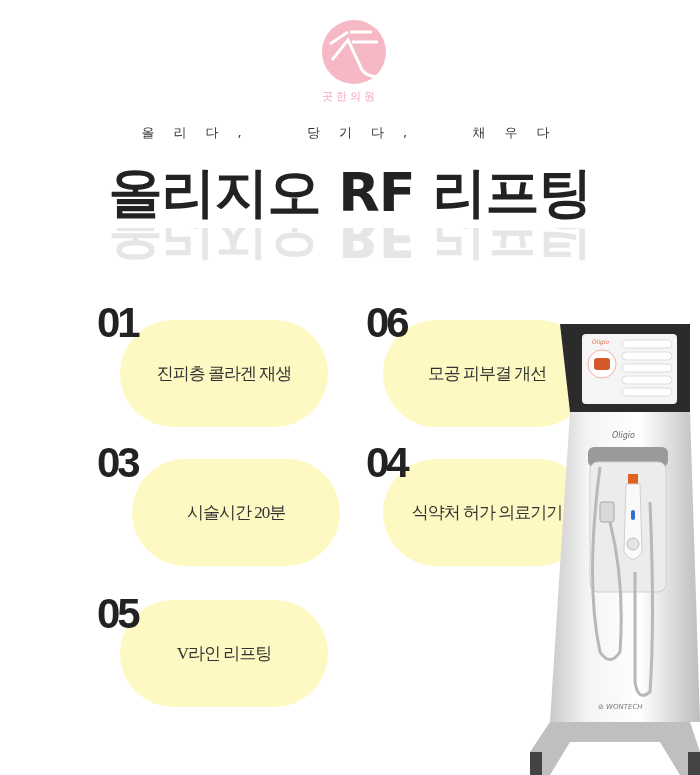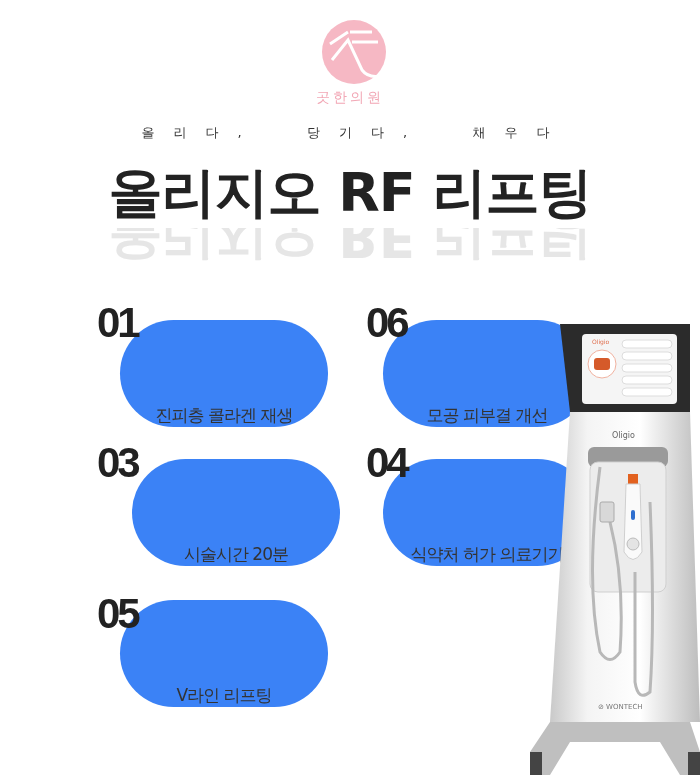--- a/index.html
+++ b/index.html
@@ -2,27 +2,27 @@
 <html><head>
 <meta charset="utf-8">
 <style>
   html, body { margin: 0; padding: 0; }
   body {
     width: 700px; height: 775px; background: #ffffff; position: relative; overflow: hidden;
     font-family: "DejaVu Sans", sans-serif; color: #333;
   }
   .logo { position: absolute; left: 322px; top: 20px; width: 64px; height: 64px; border-radius: 50%; background: #f6b8c4; }
   .logo svg { position: absolute; left: 0; top: 0; }
-  .logo-text { position: absolute; left: 0; width: 700px; top: 89px; text-align: center; font-size: 14px; color: #f2a7b5; letter-spacing: 3px; }
+  .logo-text { position: absolute; left: 0; width: 700px; top: 89px; text-align: center; font-size: 11px; color: #f2a7b5; letter-spacing: 3px; }
   .subtitle { position: absolute; top: 124px; left: 0; width: 700px; text-align: center; font-size: 13px; color: #333; letter-spacing: 19px; padding-left: 10px; box-sizing: border-box; white-space: pre; }
   .title { position: absolute; top: 160px; left: 0; width: 700px; text-align: center; font-size: 54px; font-weight: bold; color: #222; letter-spacing: -1px; line-height: 66px; }
   .title-reflect { position: absolute; top: 210px; left: 0; width: 700px; text-align: center; font-size: 54px; font-weight: bold; color: #e6e6e6; letter-spacing: -1px; line-height: 66px; transform: scaleY(-1); height: 60px; overflow: hidden; clip-path: inset(0 0 30% 0); }
-  .pill { position: absolute; width: 208px; height: 107px; border-radius: 54px; background: #3b82f6; display: flex; align-items: flex-end; justify-content: center; font-size: 17px; color: #333; letter-spacing: -1px; }
+  .pill { position: absolute; width: 208px; height: 107px; border-radius: 54px; background: #fef9c3; display: flex; align-items: center; justify-content: center; font-size: 17px; color: #333; letter-spacing: -1px; font-family: Liberation Serif, serif; }
   .num { position: absolute; font-family: Liberation Sans, sans-serif; font-weight: bold; font-size: 42px; color: #222; letter-spacing: -3px; line-height: 42px; }
-  .machine { position: absolute; left: 530px; top: 322px; width: 170px; height: 453px; }
+  .machine { position: absolute; left: 530px; top: 322px; width: 170px; height: 453px; font-style: italic; }
 </style>
 </head>
 <body>
 
 <div class="logo">
   <svg width="64" height="64" viewBox="0 0 64 64">
     <path d="M8 24 L26 12 M10 40 L26 20 L40 50 Q46 58 58 56" stroke="#fff" stroke-width="3" fill="none"></path>
     <path d="M28 12 L50 12 M30 22 L56 22" stroke="#fff" stroke-width="3" fill="none"></path>
   </svg>
 </div>

